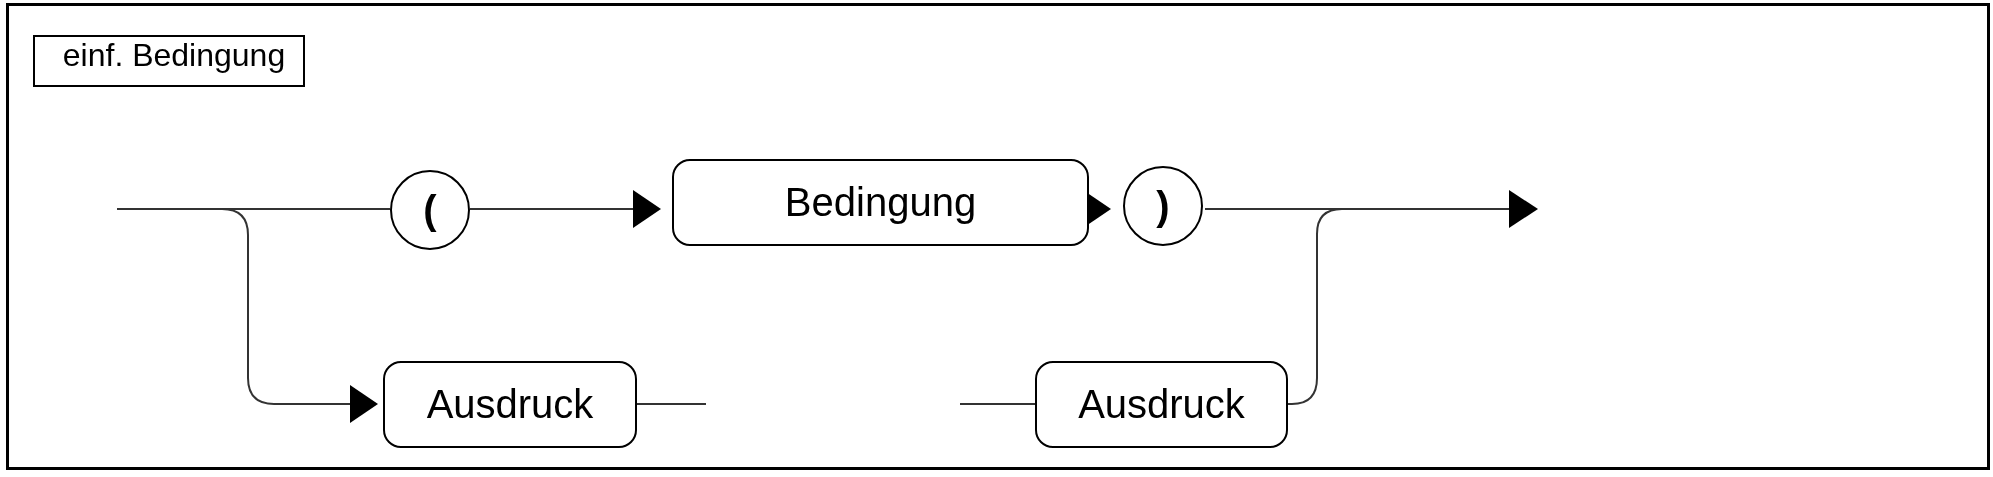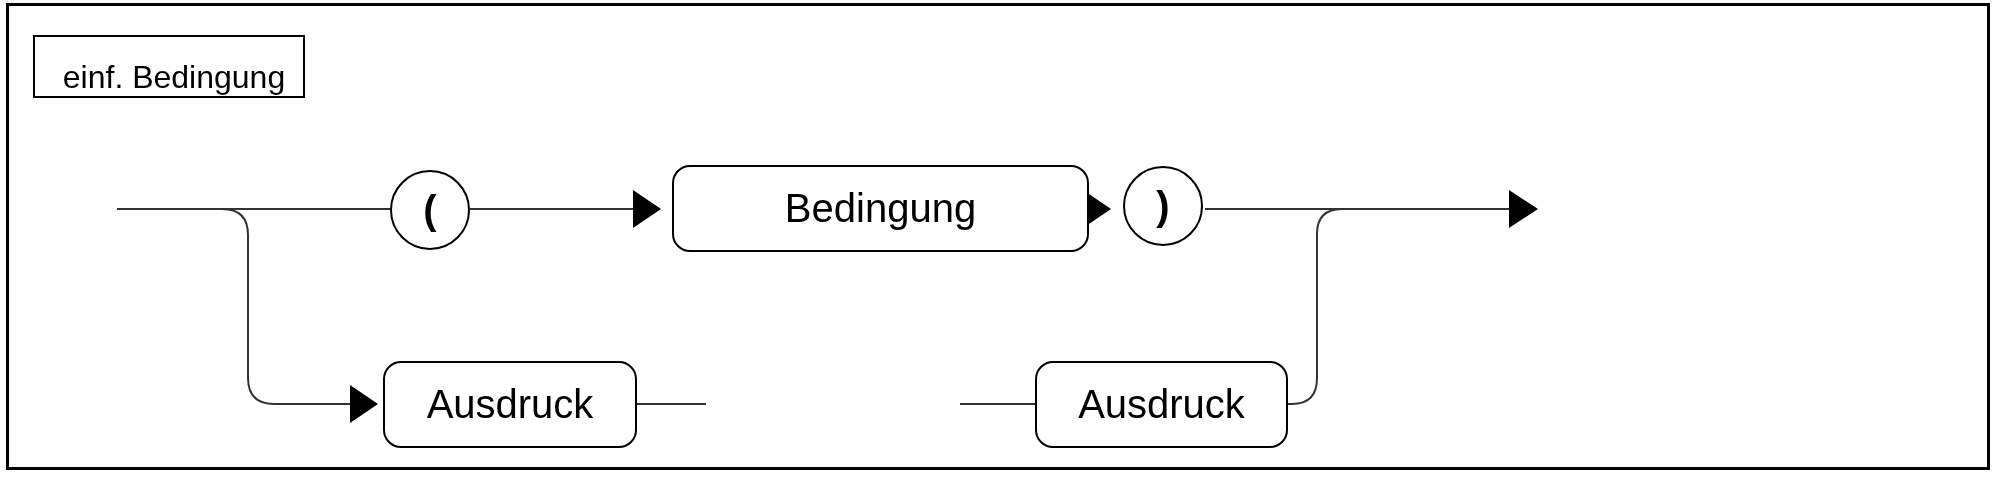--- a/index.html
+++ b/index.html
@@ -22,26 +22,26 @@
     width: 1984px;
     height: 467px;
     border: 3px solid #000000;
     box-sizing: border-box;
   }
   .title-box {
     position: absolute;
     left: 33px;
     top: 35px;
     width: 272px;
-    height: 63px;
+    height: 52px;
     border: 2px solid #000000;
     box-sizing: border-box;
     background: #ffffff;
     display: flex;
-    align-items: flex-end;
+    align-items: flex-start;
     justify-content: center;
     padding-left: 10px;
   }
   .title-box span {
     font-size: 32px;
     color: #000000;
     white-space: nowrap;
   }
   .wires {
     position: absolute;
@@ -68,21 +68,21 @@
   }
   .terminal {
     width: 80px;
     height: 80px;
     border-radius: 50%;
     font-size: 40px;
     font-weight: bold;
   }
   .circle-open  { left: 390px;  top: 170px; }
   .circle-close { left: 1123px; top: 166px; }
-  .box-bedingung { left: 672px;  top: 165px; width: 417px; }
+  .box-bedingung { left: 672px;  top: 159px; width: 417px; }
   .box-ausdruck1 { left: 383px;  top: 361px; width: 254px; }
   .box-vergleich { left: 705px;  top: 361px; width: 255px; }
   .box-ausdruck2 { left: 1035px; top: 361px; width: 253px; }
 </style>
 </head>
 <body>
 
 <div class="stage">
 
   <div class="frame"></div>

